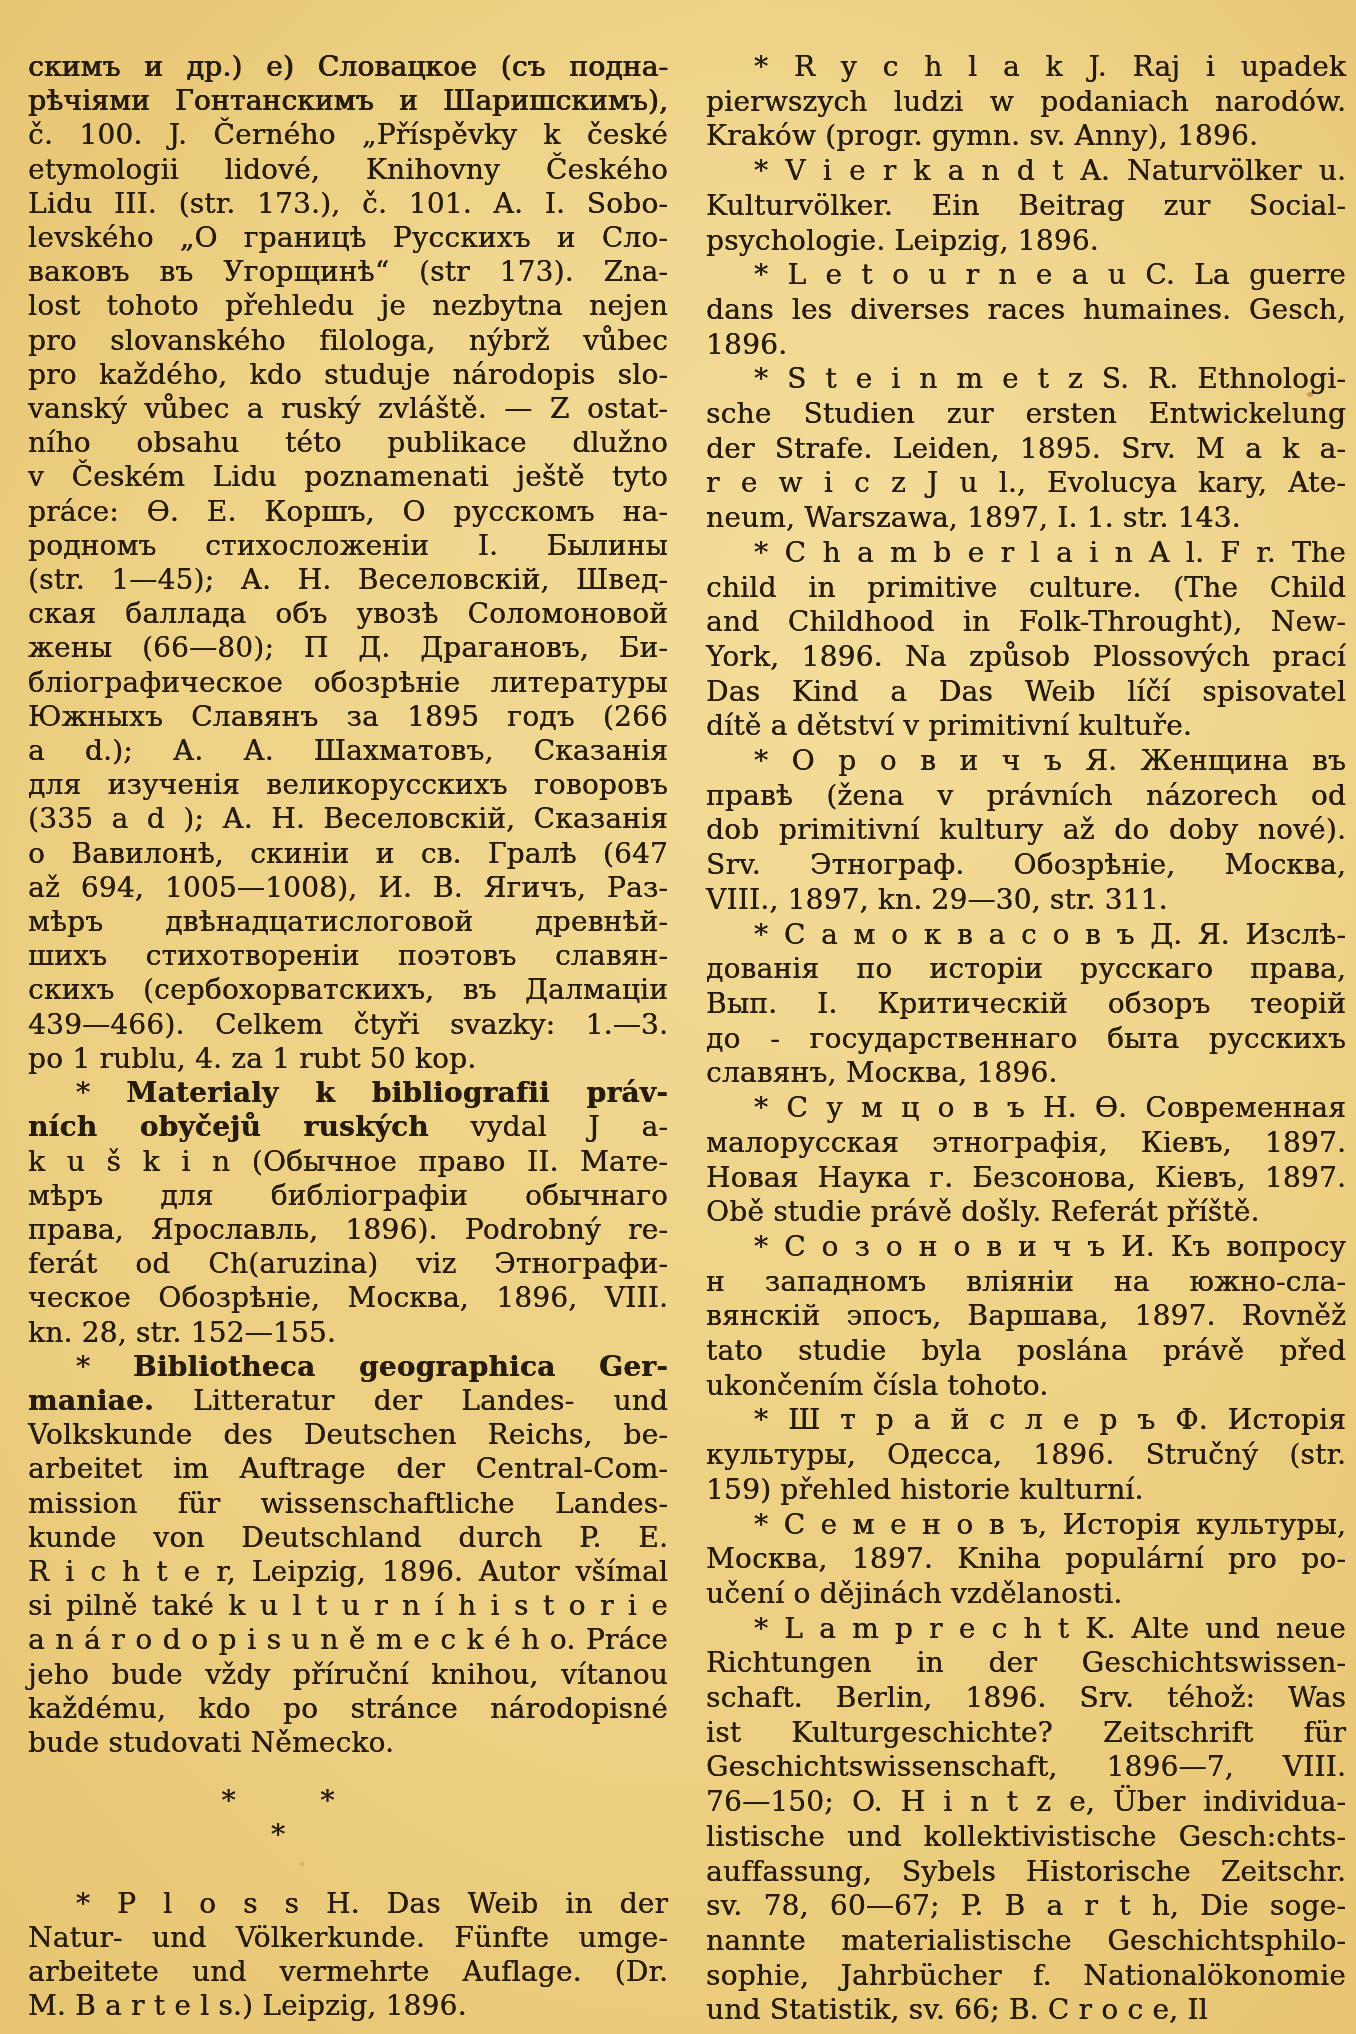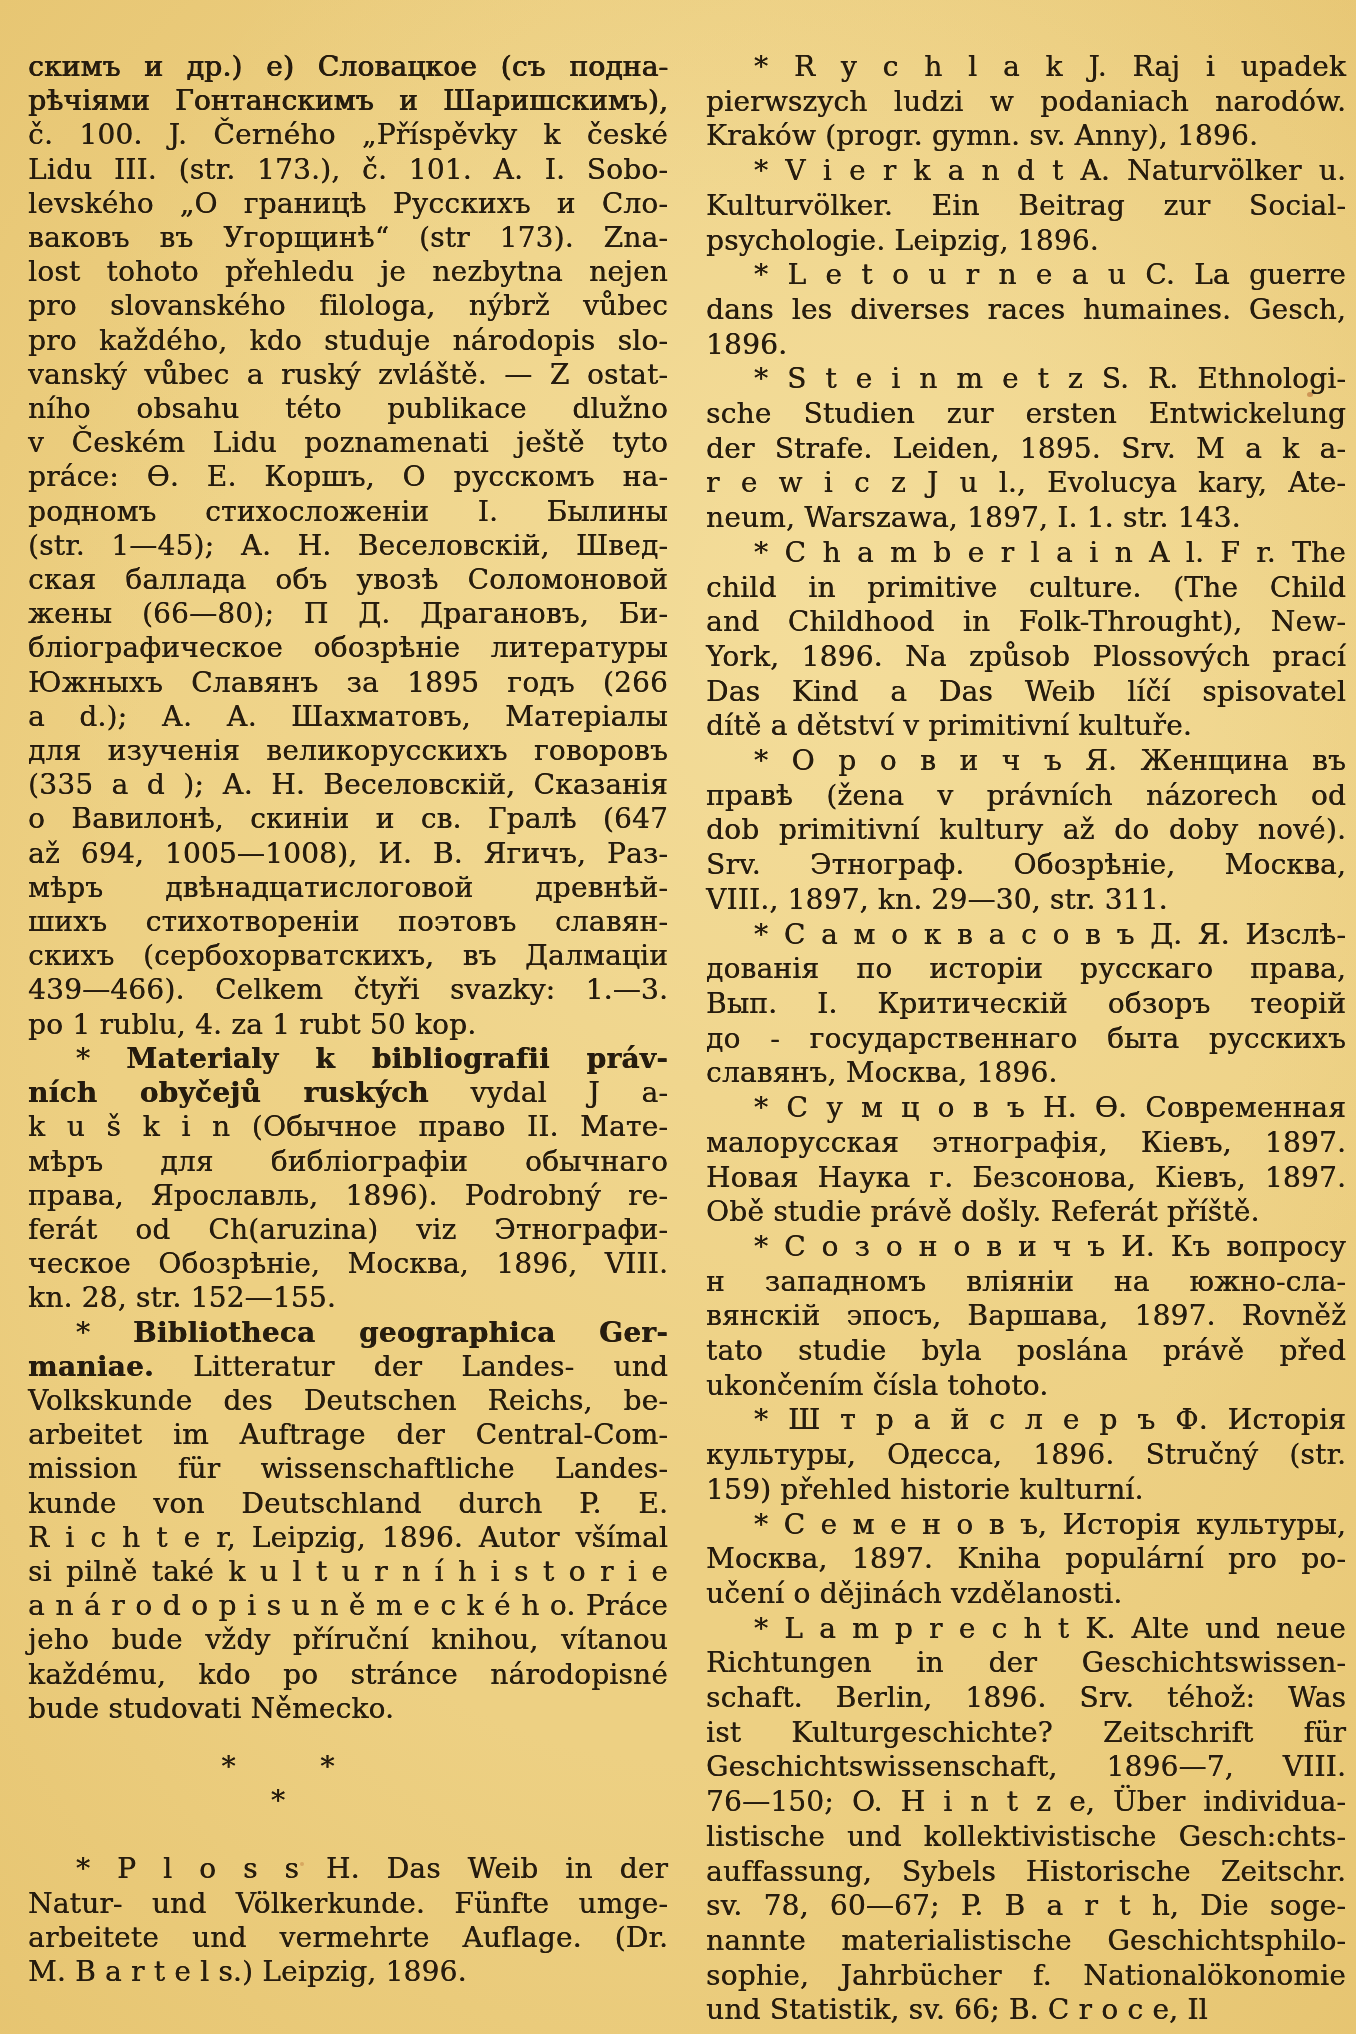--- a/index.html
+++ b/index.html
@@ -41,37 +41,38 @@
 </style>
 </head>
 <body>
 
 <div class="page" style="--ink: #261c0e; background-color: rgb(232, 199, 112);">
   <div class="cols">
     <div class="col col-l" id="col-left">
         <div class="line hv"><span class="r-n">скимъ и др.) e) Словацкое (съ подна-</span></div>
         <div class="line hv"><span class="r-n">рѣчіями Гонтанскимъ и Шаришскимъ),</span></div>
         <div class="line"><span class="r-n">č. 100. J. Černého „Příspěvky k české</span></div>
+        <div class="line"><span class="r-n">etymologii lidové, Knihovny Českého</span></div>
         <div class="line"><span class="r-n">Lidu III. (str. 173.), č. 101. A. I. Sobo-</span></div>
         <div class="line"><span class="r-n">levského „О границѣ Русскихъ и Сло-</span></div>
         <div class="line"><span class="r-n">ваковъ въ Угорщинѣ“ (str 173). Zna-</span></div>
         <div class="line"><span class="r-n">lost tohoto přehledu je nezbytna nejen</span></div>
         <div class="line"><span class="r-n">pro slovanského filologa, nýbrž vůbec</span></div>
         <div class="line"><span class="r-n">pro každého, kdo studuje národopis slo-</span></div>
         <div class="line"><span class="r-n">vanský vůbec a ruský zvláště. — Z ostat-</span></div>
         <div class="line"><span class="r-n">ního obsahu této publikace dlužno</span></div>
         <div class="line"><span class="r-n">v Českém Lidu poznamenati ještě tyto</span></div>
         <div class="line"><span class="r-n">práce: Ѳ. Е. Коршъ, О русскомъ на-</span></div>
         <div class="line"><span class="r-n">родномъ стихосложеніи I. Былины</span></div>
         <div class="line"><span class="r-n">(str. 1—45); А. Н. Веселовскій, Швед-</span></div>
         <div class="line"><span class="r-n">ская баллада объ увозѣ Соломоновой</span></div>
         <div class="line"><span class="r-n">жены (66—80); П Д. Драгановъ, Би-</span></div>
         <div class="line"><span class="r-n">бліографическое обозрѣніе литературы</span></div>
         <div class="line"><span class="r-n">Южныхъ Славянъ за 1895 годъ (266</span></div>
-        <div class="line"><span class="r-n">a d.); А. А. Шахматовъ, Матеріалы</span></div>
+        <div class="line"><span class="r-n">a d.); А. А. Шахматовъ, Сказанія</span></div>
         <div class="line"><span class="r-n">для изученія великорусскихъ говоровъ</span></div>
         <div class="line"><span class="r-n">(335 a d ); А. Н. Веселовскій, Сказанія</span></div>
         <div class="line"><span class="r-n">о Вавилонѣ, скиніи и св. Гралѣ (647</span></div>
         <div class="line"><span class="r-n">až 694, 1005—1008), И. В. Ягичъ, Раз-</span></div>
         <div class="line"><span class="r-n">мѣръ двѣнадцатислоговой древнѣй-</span></div>
         <div class="line"><span class="r-n">шихъ стихотвореніи поэтовъ славян-</span></div>
         <div class="line"><span class="r-n">скихъ (сербохорватскихъ, въ Далмаціи</span></div>
         <div class="line"><span class="r-n">439—466). Celkem čtyři svazky: 1.—3.</span></div>
         <div class="line l"><span class="r-n">po 1 rublu, 4. za 1 rubt 50 kop.</span></div>
         <div class="line i"><span class="r-n">* </span><span class="r-b">Materialy k bibliografii práv-</span></div>

